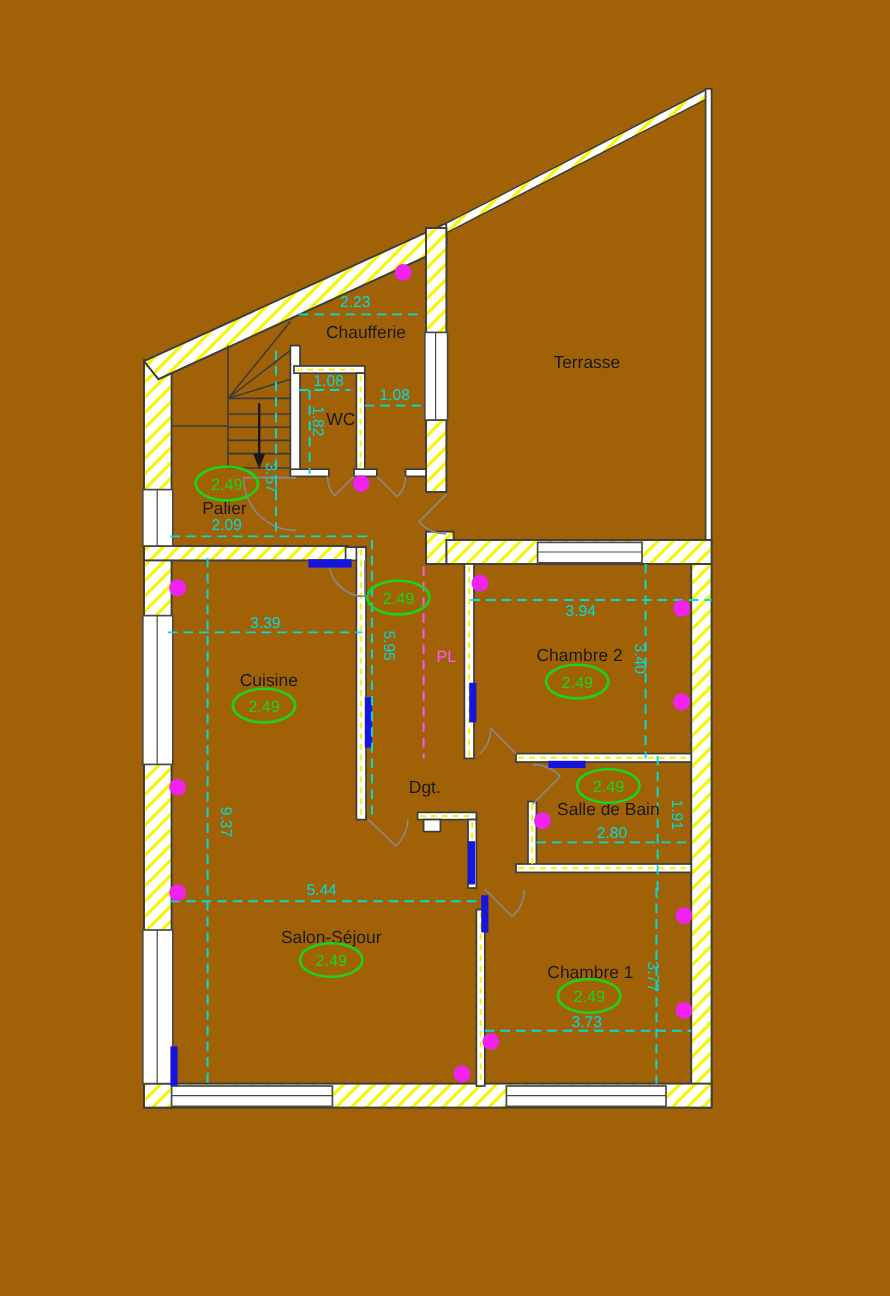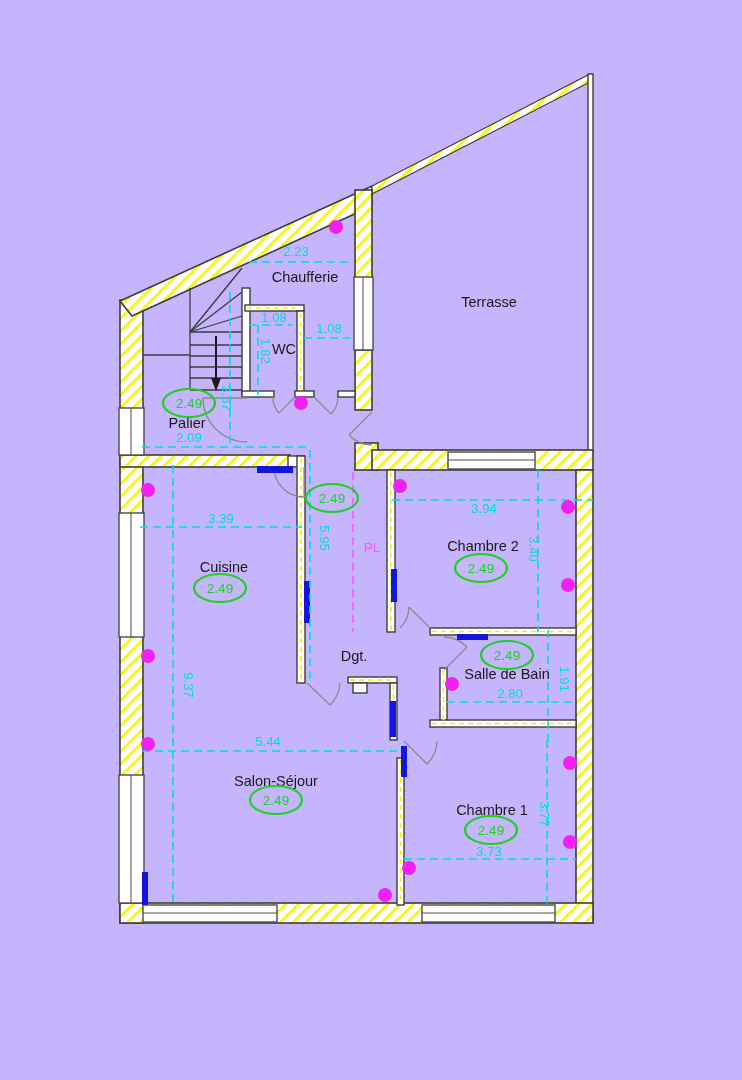--- a/index.html
+++ b/index.html
@@ -1,16 +1,16 @@
 <!DOCTYPE html>
 <html><head>
 <meta charset="utf-8">
 <style>
   html,body{margin:0;padding:0;background:#ffffff;}
-  .page{width:742px;height:1080px;position:relative;background:#c4b5fd;overflow:hidden;
+  .page{width:742px;height:1080px;position:relative;background:#a16207;overflow:hidden;
         font-family:"Liberation Sans", sans-serif;}
   svg{display:block;}
   .hatch{fill:url(#hatchP);stroke:#3c3c3c;stroke-width:1.6;}
   .hatchThin{fill:url(#hatchP);stroke:#3c3c3c;stroke-width:1.2;}
   .thinwall{fill:#ffffff;stroke:#3c3c3c;stroke-width:1.4;}
   .window{fill:#ffffff;stroke:#4a4a4a;stroke-width:1.4;}
   .winline{stroke:#4a4a4a;stroke-width:1;}
   .ydash{stroke:#f0f000;stroke-width:1.6;stroke-dasharray:5 4;fill:none;}
   .dim{stroke:#00dcdc;stroke-width:1.6;stroke-dasharray:8 5;fill:none;}
   .dimtext{fill:#00dcdc;font-size:13px;text-anchor:middle;}

